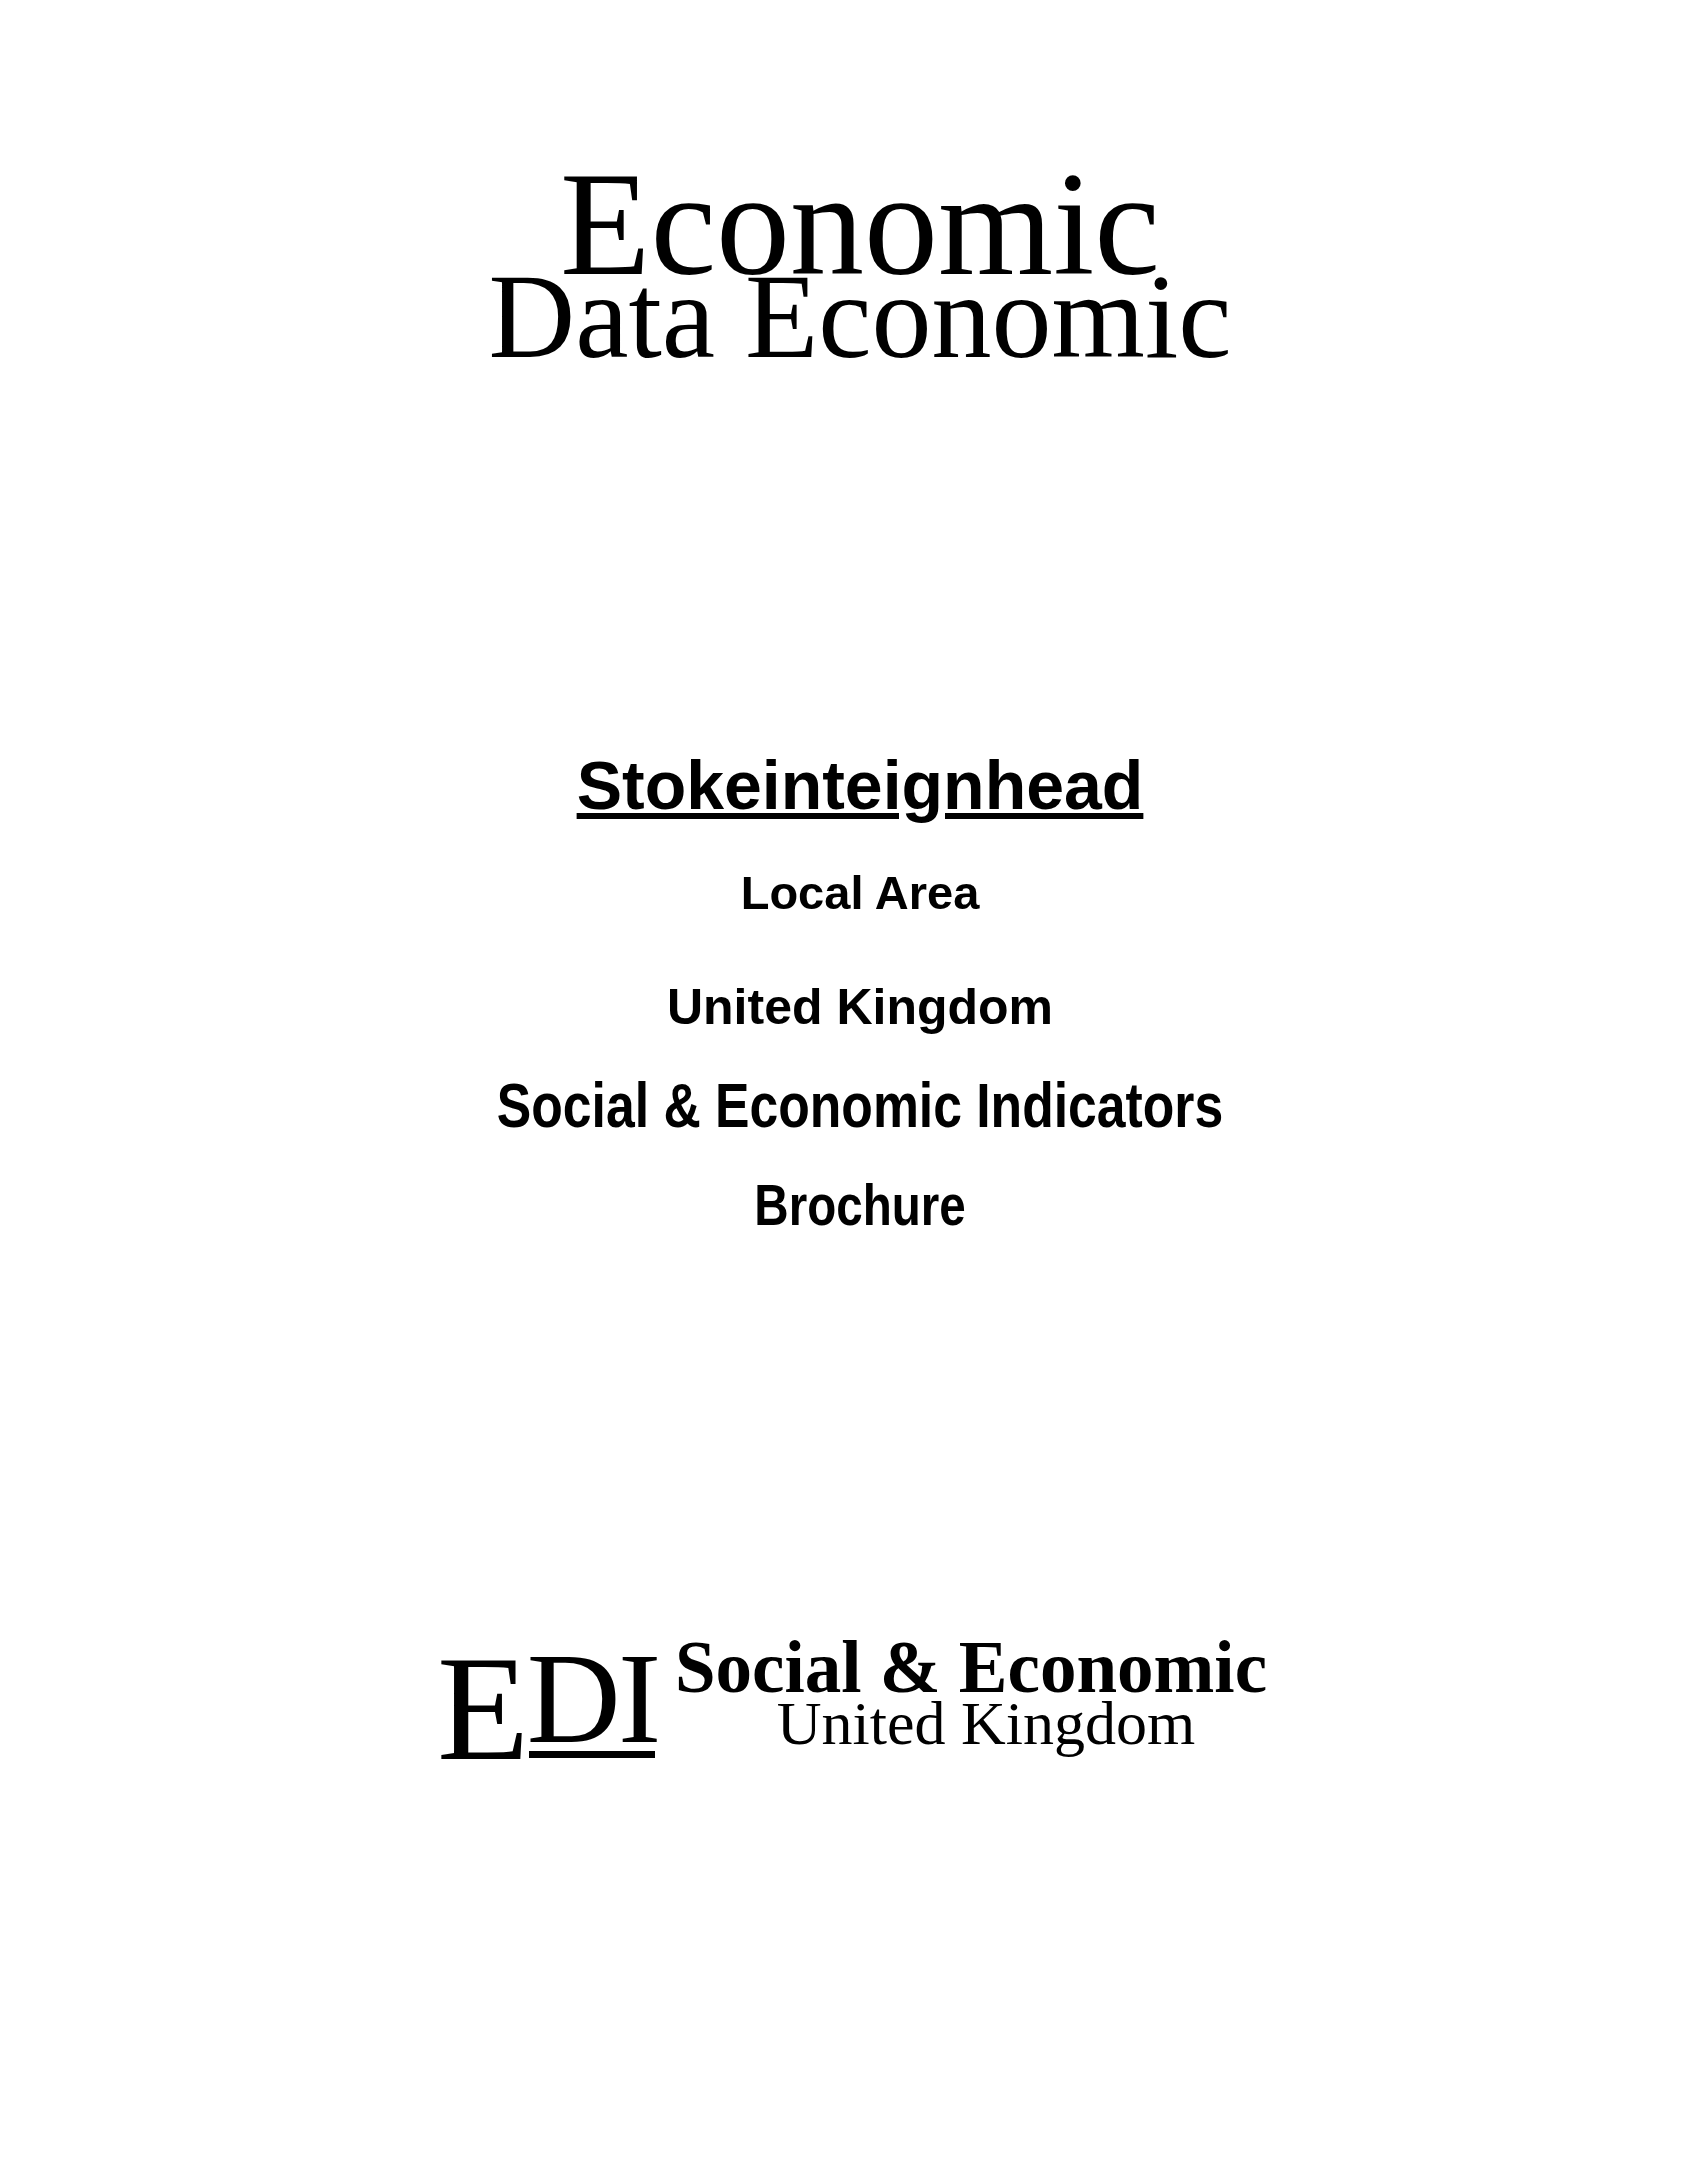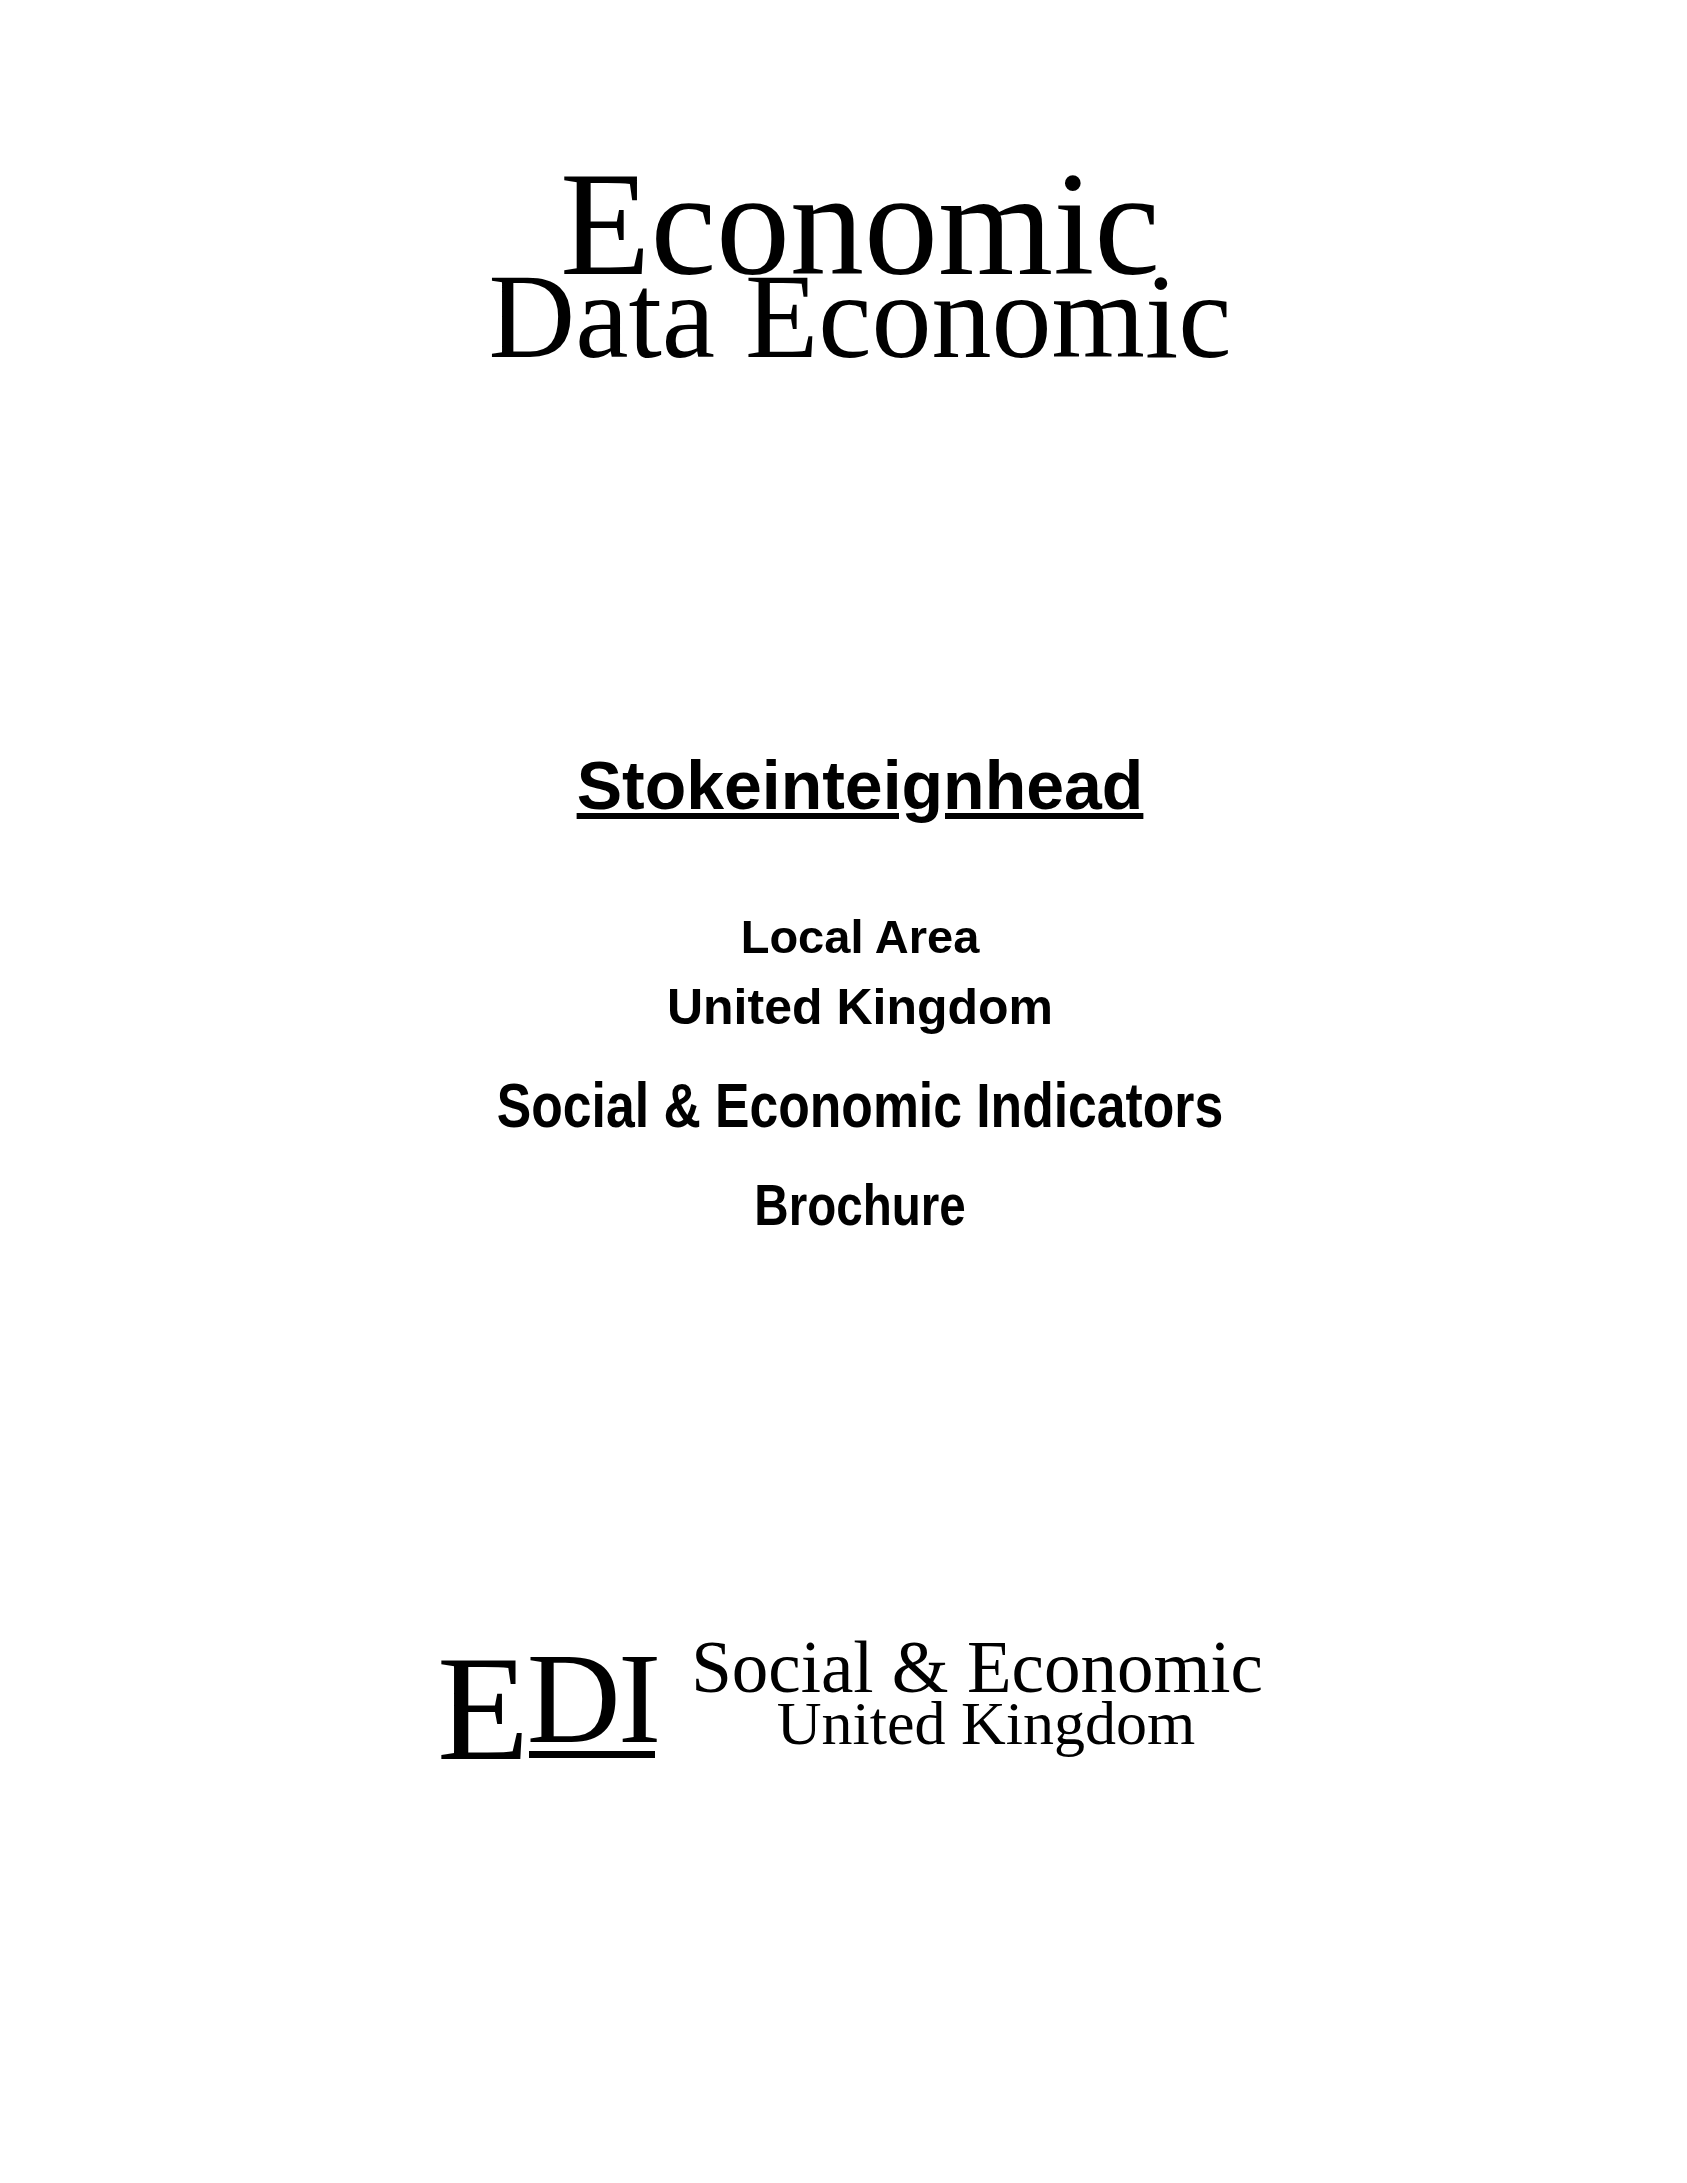--- a/index.html
+++ b/index.html
@@ -27,21 +27,21 @@
   }
   .sans {
     font-family: "Liberation Sans", "DejaVu Sans", sans-serif;
     font-weight: bold;
   }
   
   .logo-line1 { top: 150px; font-size: 148px; text-align: center; }
   .logo-line2 { top: 257px; font-size: 120px; }
   
   .area-name   { top: 751px; font-size: 68px; text-decoration: underline; }
-  .area-type   { top: 869px; font-size: 47px; margin-top: 44px; }
+  .area-type   { top: 869px; font-size: 47px; }
   .country     { top: 982px; font-size: 50px; }
   .pub-title   { top: 1074px; font-size: 63px; transform: scaleX(0.82); transform-origin: 50% 0; }
   .pub-type    { top: 1176px; font-size: 58px; transform: scaleX(0.82); transform-origin: 50% 0; }
   
   .edi-mark {
     position: absolute;
     left: 437px;
     top: 1633px;
     line-height: 1;
     white-space: nowrap;
@@ -61,24 +61,25 @@
     position: absolute;
     left: 675px;
     width: 622px;
     top: 0;
     height: 0;
   }
   .tagline-1 {
     position: absolute;
     left: 0; right: 18px;
     top: 1631px;
-    text-align: center;
+    text-align: left;
     font-size: 73px;
     line-height: 1;
     white-space: nowrap;
+    font-weight: bold;
   }
   .tagline-2 {
     position: absolute;
     left: 0; right: 0;
     top: 1692px;
     text-align: center;
     font-size: 62px;
     line-height: 1;
     white-space: nowrap;
   }

